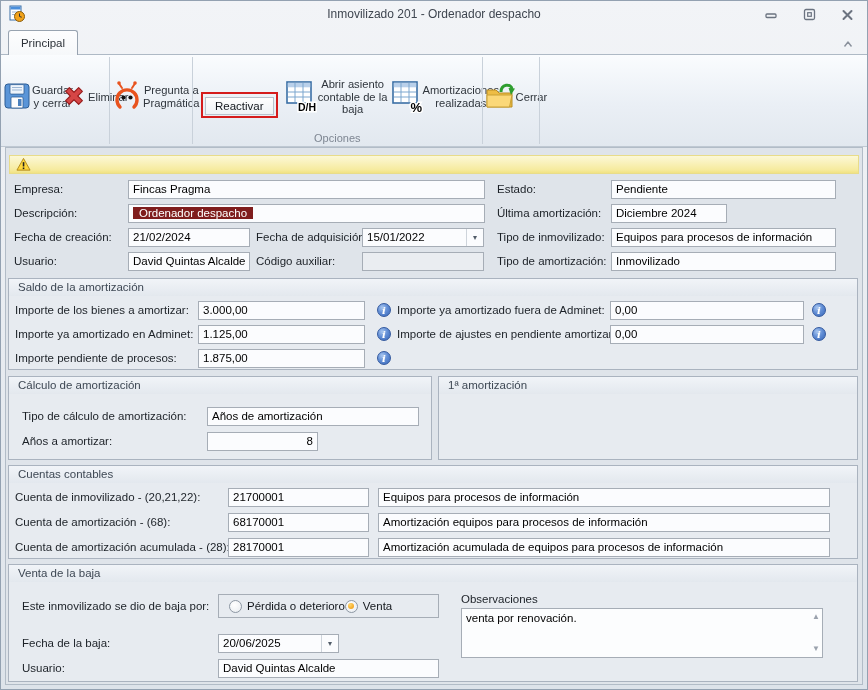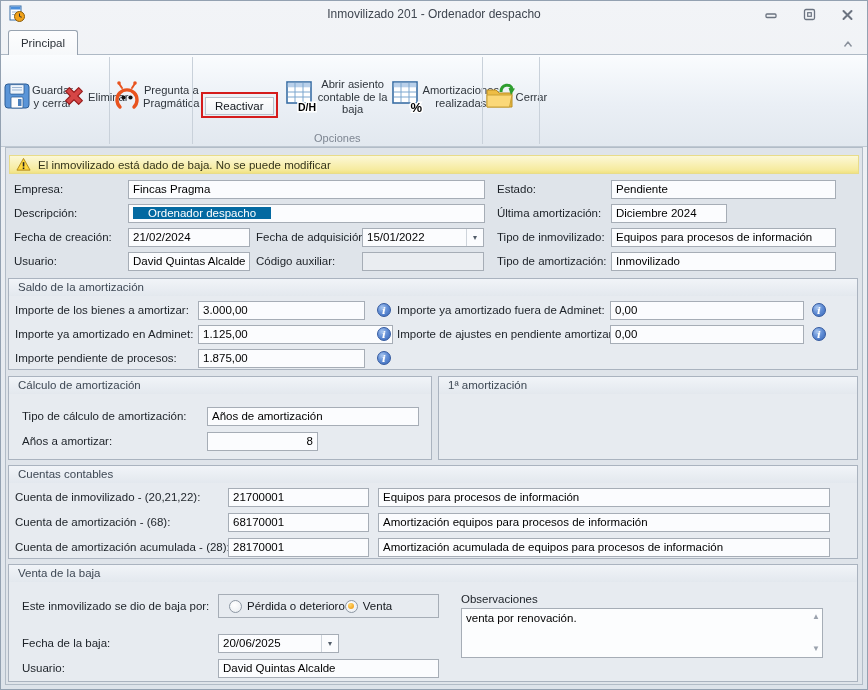--- a/index.html
+++ b/index.html
@@ -46,21 +46,21 @@
           font-size:11.5px; color:#35351c;
           background:linear-gradient(#fcf8d7,#f6eb9f 80%,#f1e282); border:1px solid #e8dc8a; }
   .frow { position:absolute; left:0; right:0; height:19px; }
   .lab { position:absolute; font-size:11.5px; color:#1c2127; white-space:nowrap;
          line-height:19px; height:19px; }
   .fld { position:absolute; height:19px; border:1px solid #a6adb6; background:#fbfcfe;
          font-size:11.5px; color:#000; line-height:17px; padding:0 4px;
          white-space:nowrap; overflow:hidden; }
   .fld.gray { background:#eaedf1; }
   .fld.num { text-align:right; }
-  .sel { background:#0369a1; color:#fff; padding:0 15px; }
+  .sel { background:#7f1d1d; color:#fff; padding:0 6px; }
   .combo { display:flex; padding:0; align-items:stretch; }
   .ctext { flex:1; padding:0 4px; overflow:hidden; line-height:17px; }
   .carrow { width:17px; border-left:1px solid #ced4db; display:flex; align-items:center;
             justify-content:center; font-size:8px; color:#525c69; cursor:default; }
   .info { position:absolute; top:2px; width:14px; height:14px; border-radius:50%;
           background:radial-gradient(circle at 35% 30%, #a8c6ef 0%, #638fd6 45%, #3867b8 100%);
           border:1px solid #33599f; color:#fff; font:italic bold 10px "DejaVu Serif", serif;
           display:flex; align-items:center; justify-content:center; cursor:default; }
   .group { position:absolute; border:1px solid #aab3bf; background:#e7ebf0; }
   .gcap { height:17px; line-height:17px; padding-left:9px; font-size:11.5px; color:#3e4854;
@@ -234,21 +234,20 @@
   <div class="content">
 
     <div class="warn">
       <span style="display:flex">
         <svg width="15" height="15" viewBox="0 0 16 16">
           <path d="M8 1.5 L15 14 H1 Z" fill="#ffd83d" stroke="#b0881c"></path>
           <rect x="7.2" y="5.5" width="1.7" height="4.6" fill="#222"></rect>
           <rect x="7.2" y="11.2" width="1.7" height="1.7" fill="#222"></rect>
         </svg>
       </span>
-      <span>El inmovilizado está dado de baja. No se puede modificar</span>
     </div>
 
     <div class="frow" style="top:32px">
       <span class="lab" style="left:8px">Empresa:</span>
       <span class="fld" style="left:122px;width:357px">Fincas Pragma</span>
       <span class="lab" style="left:491px">Estado:</span>
       <span class="fld" style="left:605px;width:225px">Pendiente</span>
     </div>
 
     <div class="frow" style="top:56px">
@@ -284,21 +283,21 @@
       <div class="grow" style="top:22px">
         <span class="lab" style="left:6px">Importe de los bienes a amortizar:</span>
         <span class="fld" style="left:189px;width:167px">3.000,00</span>
         <span class="info" style="left:368px">i</span>
         <span class="lab" style="left:388px">Importe ya amortizado fuera de Adminet:</span>
         <span class="fld" style="left:601px;width:194px">0,00</span>
         <span class="info" style="left:803px">i</span>
       </div>
       <div class="grow" style="top:46px">
         <span class="lab" style="left:6px">Importe ya amortizado en Adminet:</span>
-        <span class="fld" style="left:189px;width:195px">1.125,00</span>
+        <span class="fld" style="left:189px;width:167px">1.125,00</span>
         <span class="info" style="left:368px">i</span>
         <span class="lab" style="left:388px">Importe de ajustes en pendiente amortizar:</span>
         <span class="fld" style="left:601px;width:194px">0,00</span>
         <span class="info" style="left:803px">i</span>
       </div>
       <div class="grow" style="top:70px">
         <span class="lab" style="left:6px">Importe pendiente de procesos:</span>
         <span class="fld" style="left:189px;width:167px">1.875,00</span>
         <span class="info" style="left:368px">i</span>
       </div>

